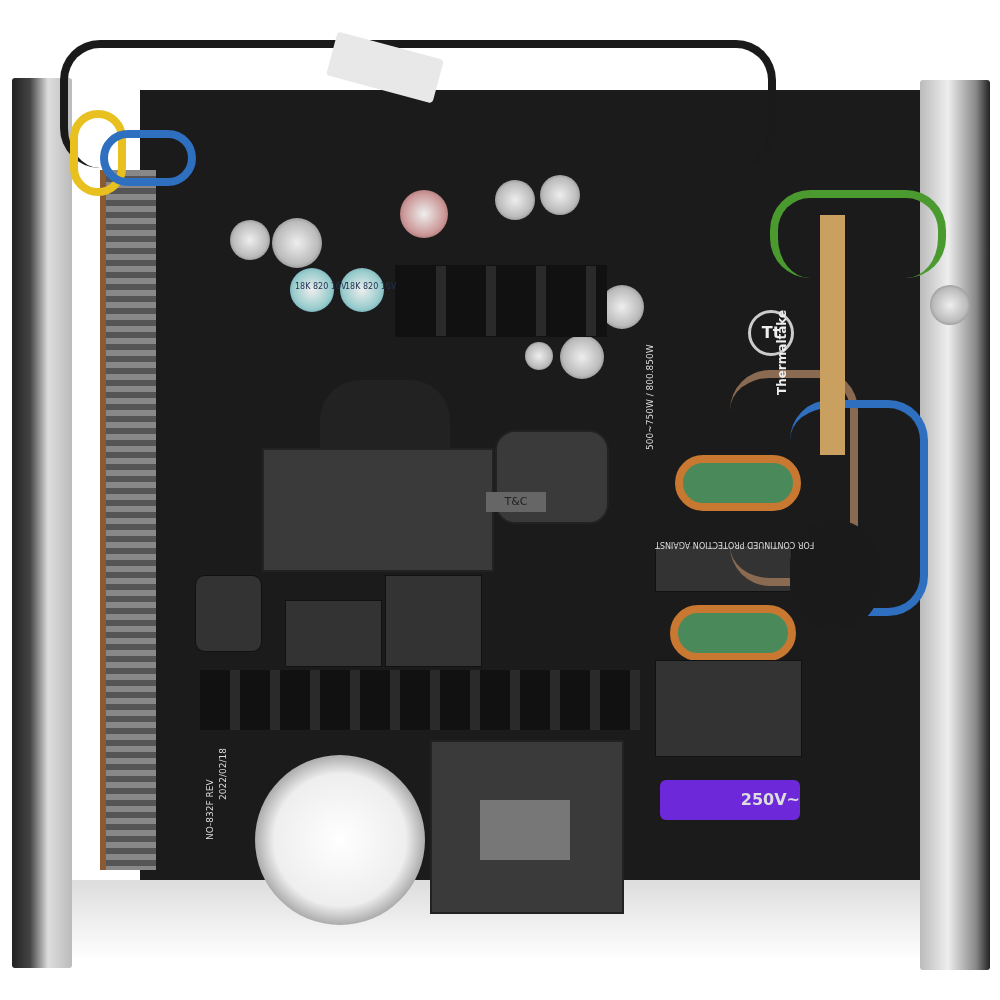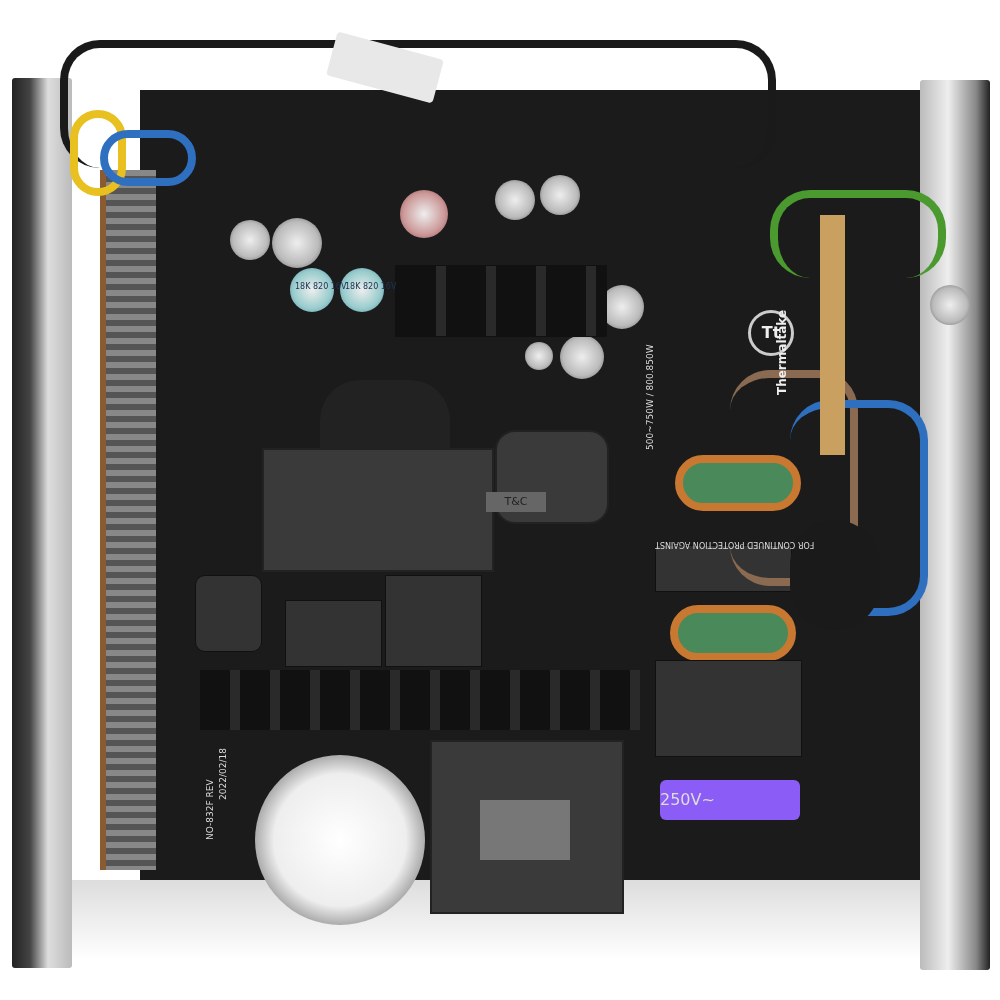--- a/index.html
+++ b/index.html
@@ -59,21 +59,21 @@
 <div class="abs heatsink-bar"></div>
 <div class="abs component" style="left:285px;top:600px;width:95px;height:65px;"></div>
 <div class="abs component" style="left:385px;top:575px;width:95px;height:90px;"></div>
 <div class="abs component" style="left:195px;top:575px;width:65px;height:75px;border-radius:10px;"></div>
 
 <div class="abs cap" style="left:255px;top:755px;width:170px;height:170px;background:radial-gradient(circle,#fff 0,#eee 55%,#999 75%,#333 100%);"></div>
 
 <div class="abs transformer" style="left:430px;top:740px;width:190px;height:170px;"></div>
 <div class="abs" style="left:480px;top:800px;width:90px;height:60px;background:#777;"></div>
 
-<div class="abs" style="left:660px;top:780px;width:140px;height:40px;background:#8b5cf6;border-radius:6px;color:#ddd;font-size:16px;font-weight:normal;text-align:left;line-height:40px;">250V~</div>
+<div class="abs" style="left:660px;top:780px;width:140px;height:40px;background:#6d28d9;border-radius:6px;color:#ddd;font-size:16px;font-weight:bold;text-align:right;line-height:40px;">250V~</div>
 
 <div class="abs wire" style="left:770px;top:190px;width:160px;height:80px;border-color:#4a9a30;border-bottom:none;"></div>
 <div class="abs wire" style="left:730px;top:370px;width:120px;height:200px;border-color:#8a6a50;border-left:none;"></div>
 <div class="abs wire" style="left:790px;top:400px;width:130px;height:200px;border-color:#2f6fc0;border-left:none;"></div>
 <div class="abs" style="left:790px;top:520px;width:90px;height:110px;background:#1a1a1a;border-radius:45px;"></div>
 <div class="abs" style="left:820px;top:215px;width:25px;height:240px;background:#c9a060;"></div>
 <div class="abs cap" style="left:930px;top:285px;width:40px;height:40px;"></div>
 
 <div class="abs" style="left:748px;top:310px;width:40px;height:40px;border:3px solid #ccc;border-radius:50%;color:#eee;font-weight:bold;font-size:16px;text-align:center;line-height:40px;">Tt</div>
 <div class="abs brand" style="left:775px;top:395px;">Thermaltake</div>

